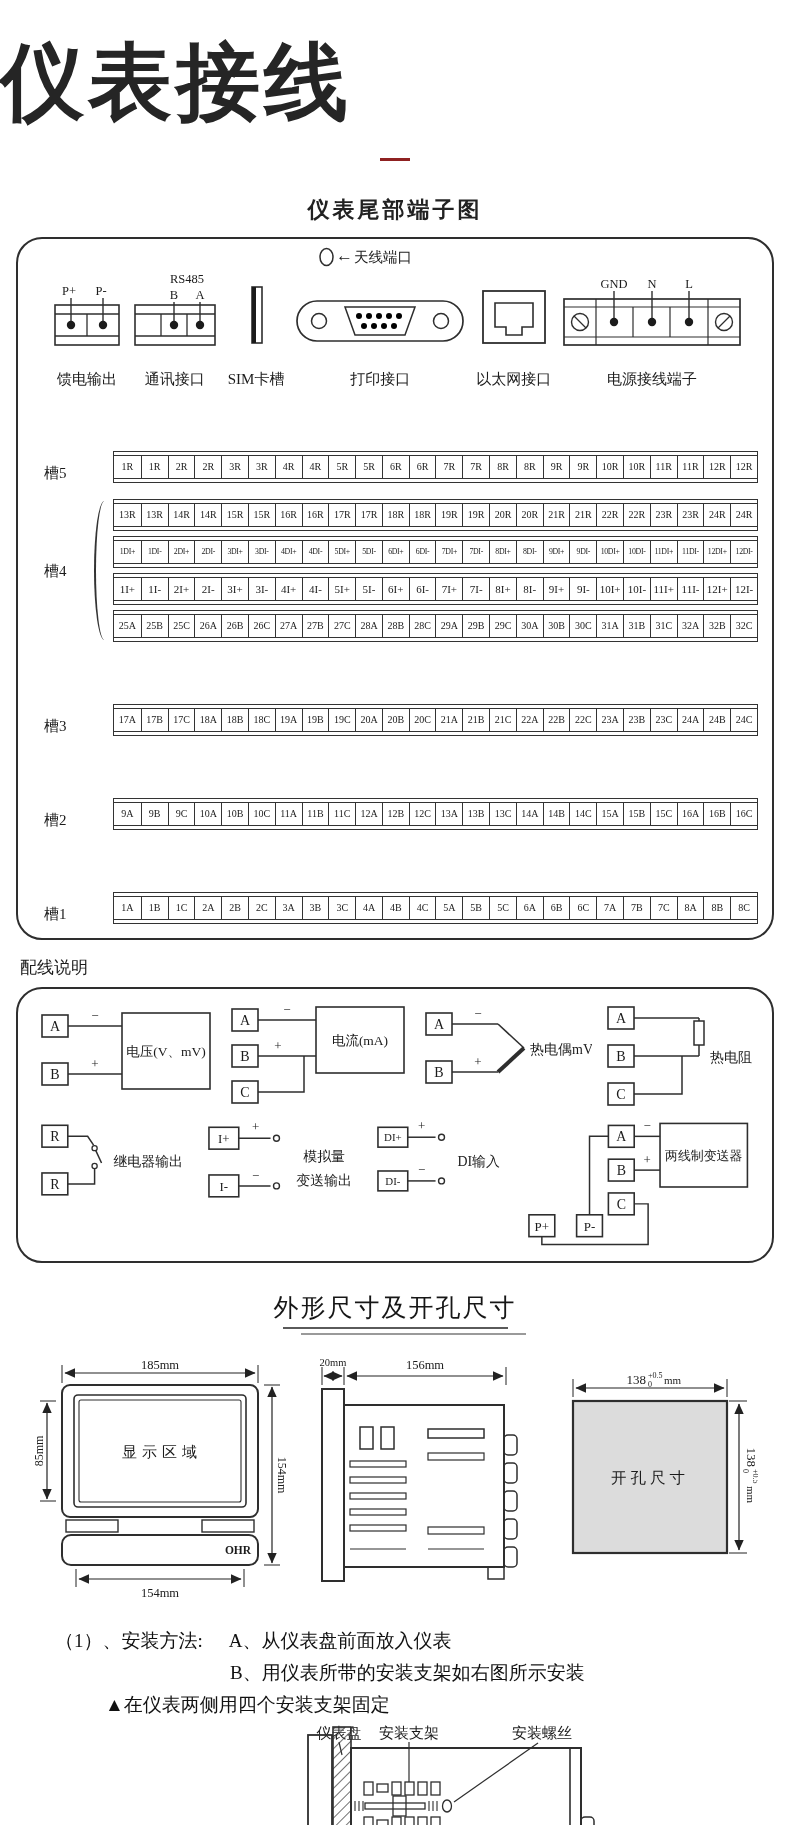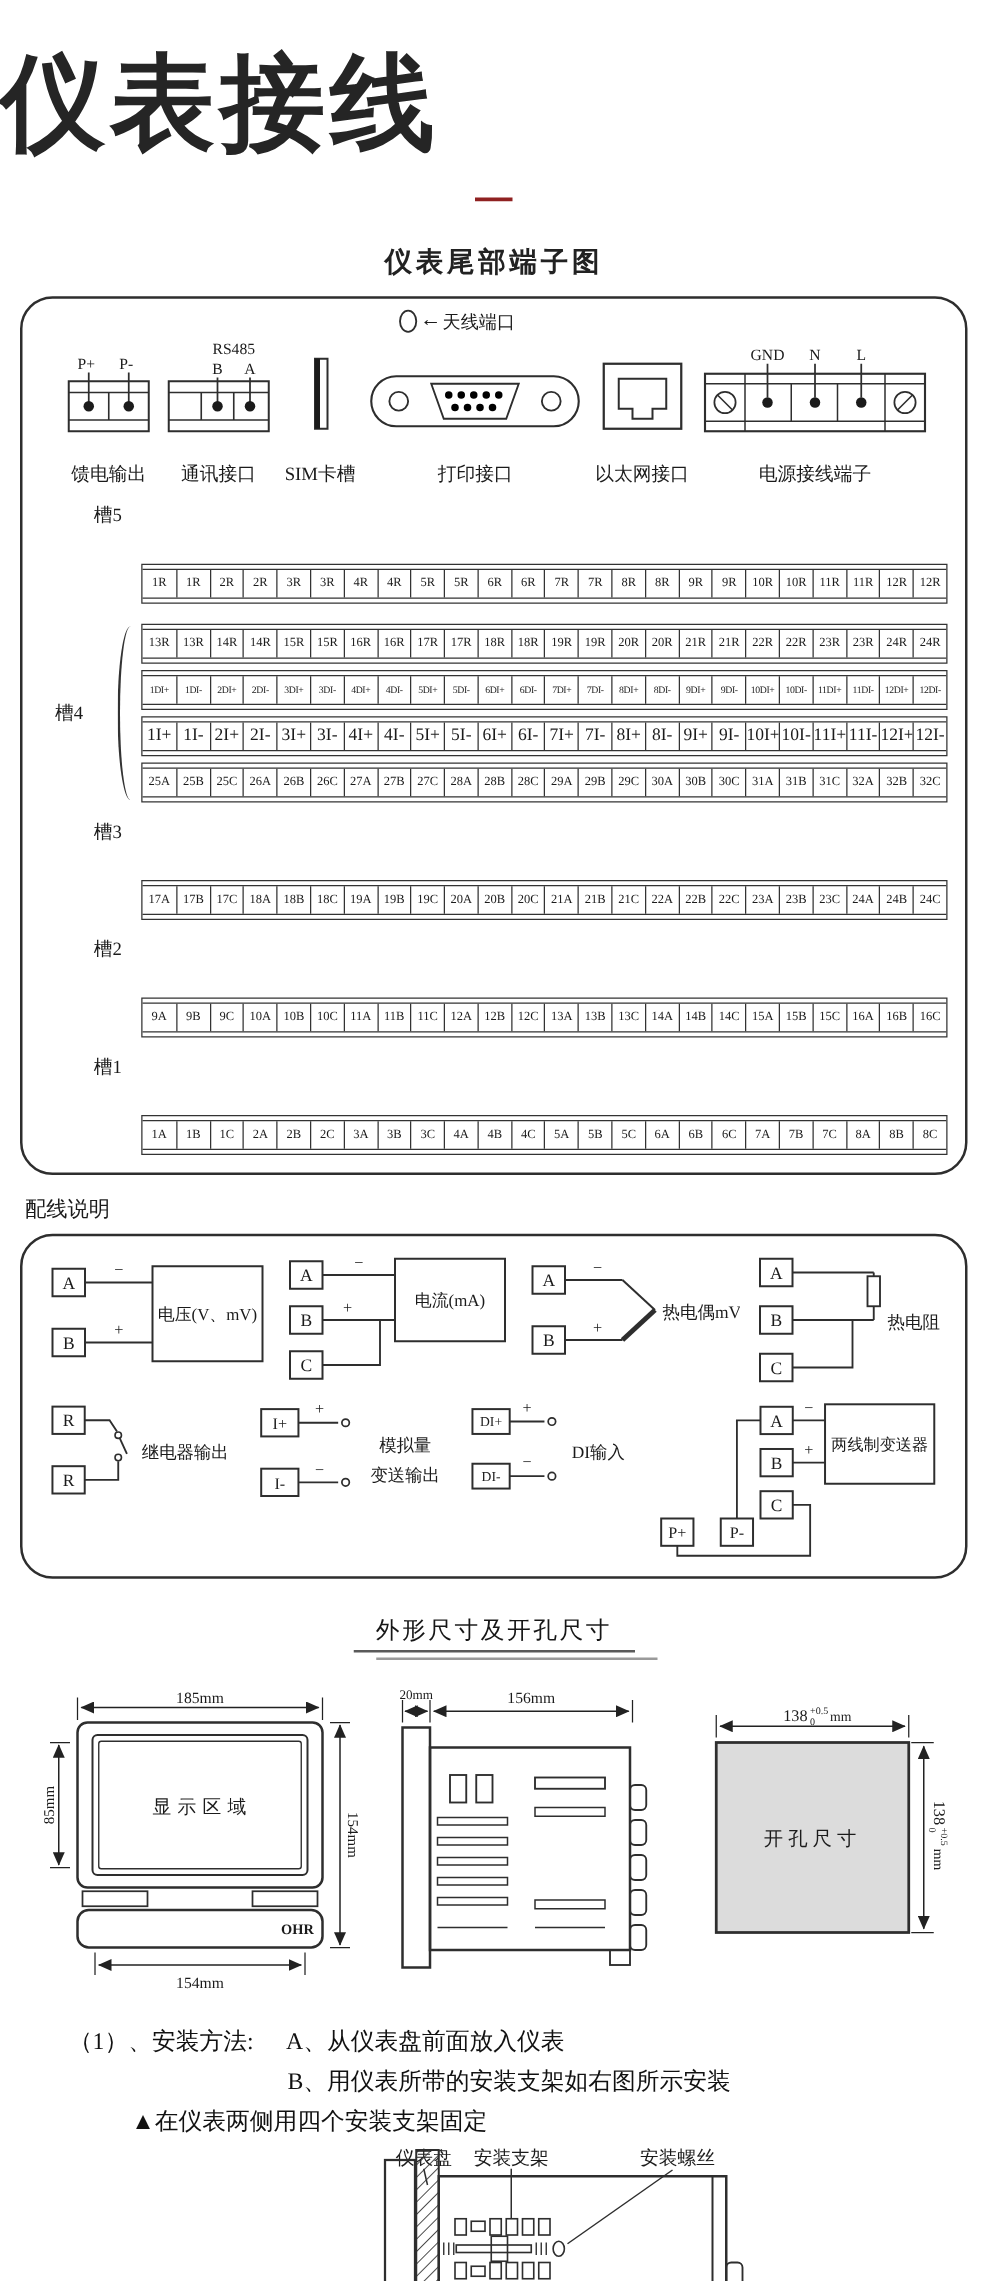--- a/index.html
+++ b/index.html
@@ -37,54 +37,54 @@
               font-family:Liberation Serif, serif; }
   .antenna { position:absolute; left: 300px; top: -4px; display:flex; align-items:center;
              font-size: 14.5px; font-family:"Liberation Serif", serif; }
   .ant-arrow { font-size: 17px; font-weight: 600; margin: -2px 1px 0 1px; }
   svg text { font-family:"Liberation Serif", serif; fill:#1b1b1b; }
   .ln { stroke:#2e2e2e; fill:none; }
 
   
   .strips { padding: 0 14px 0 0; }
   .strip-row { display:flex; margin-top: 14px; }
-  .gutter { width: 95px; flex:none; display:flex; align-items:flex-start;padding-left:31px; }
+  .gutter { width: 95px; flex:none; display:flex; align-items:flex-end; }
   .slot-label { font-size: 15px; padding-left: 26px; white-space:nowrap;
                 font-family:"Liberation Serif", serif; }
   .strip { flex: 1; border: 1.6px solid #333; background:#fff;margin-top:48px; }
   .sband { height: 4px; border-bottom: 1.4px solid #333; }
   .sband.b { border-bottom: none; border-top: 1.4px solid #333; }
   .strip-cells { display:grid; grid-template-columns: repeat(24, 1fr); }
   .strip-cells .cell {
     height: 22px; line-height: 22px; text-align:center;
     font-size: 10px; font-family:"Liberation Serif", serif;
     white-space: nowrap; overflow: hidden;
   }
   .strip-cells .cell + .cell { border-left: 1.3px solid #333; }
   .strip.dense .cell { font-size: 7.8px; letter-spacing: -0.3px; }
-  .strip.semi .cell { font-size: 14px; }
+  .strip.semi .cell { font-size: 11px; }
   .slot4-group { position: relative; padding-left: 95px; margin-top: 16px; }
   .slot4-group .strip { margin-top: 5px; margin-right: 0; }
   .slot4-group .strip:first-of-type { margin-top: 0; }
   .slot4-label { position:absolute; left: 26px; top: 50%; transform: translateY(-50%);
                  font-size: 15px; font-family:"Liberation Serif", serif; }
   .s4bracket { position:absolute; left: 76px; top: 2px; bottom: 2px; width: 12px;
                border-left: 2px solid #333;
                border-top-left-radius: 12px 80px; border-bottom-left-radius: 12px 80px; }
 
   
   .wiring-heading { font-size: 17px; margin: 16px 0 0 20px; font-weight: 500;
                     font-family:"Liberation Serif", serif; }
   .wiring-panel { margin-top: 8px; padding: 16px 8px 8px; }
   .wire-row { display:flex; justify-content: space-between; align-items:flex-start; padding: 0 10px; }
   .wire-row + .wire-row { margin-top: 4px; }
 
   
   .dims-heading-wrap { margin-top: 28px; text-align:center; }
-  .dims-heading { font-size: 19px; letter-spacing: 2px; color:#161616;
+  .dims-heading { font-size: 25px; letter-spacing: 2px; color:#161616;
                   font-family:"Liberation Serif", serif; display:inline-block; }
   .hrule1 { width: 225px; height: 2px; background:#5a5a5a; margin: 3px auto 0; }
   .hrule2 { width: 225px; height: 2px; background:#9a9a9a; margin: 4px auto 0; transform: translateX(18px); }
   .drawings { display:flex; justify-content:center; align-items:flex-start; gap: 24px; margin-top: 22px; }
   .dim { stroke:#222; stroke-width:1.2; fill:none; marker-start:url(#ar); marker-end:url(#ar); }
   .tick { stroke:#222; stroke-width:1; }
 
   
   .install-text { margin: 16px 0 0 55px; font-size: 19px; line-height: 32px;
                   font-family:"Liberation Serif", serif; color:#111; }

